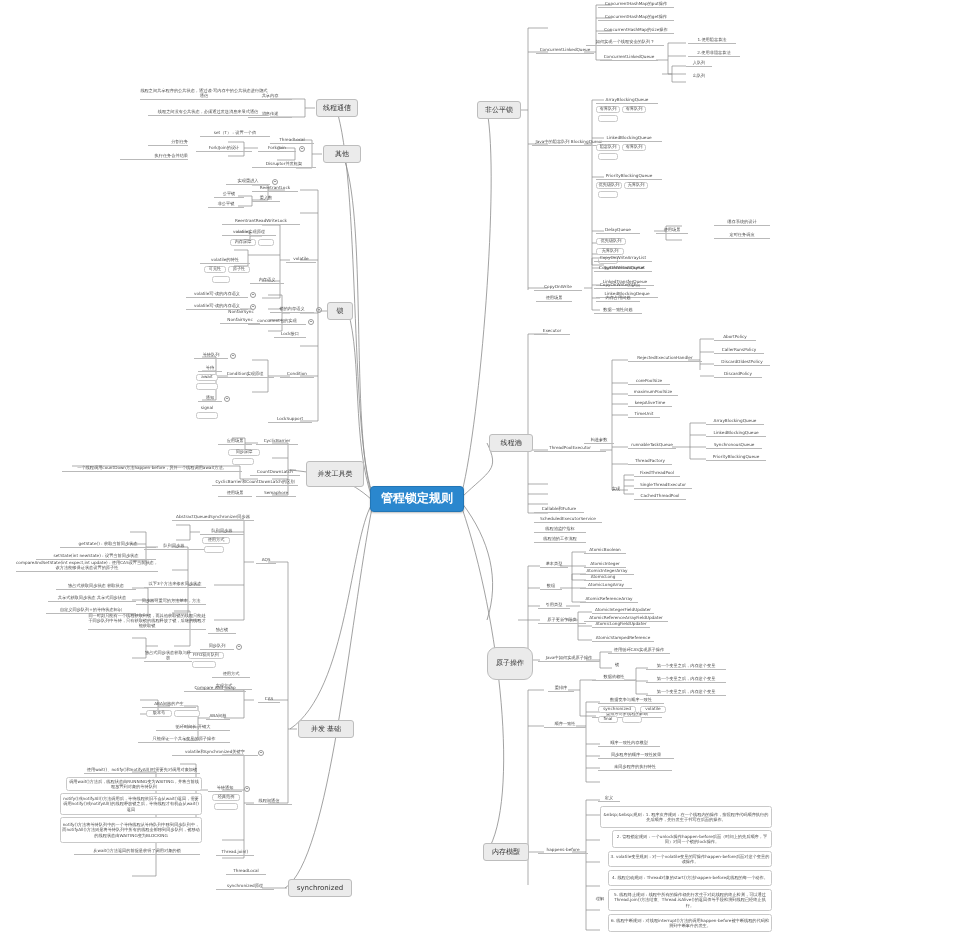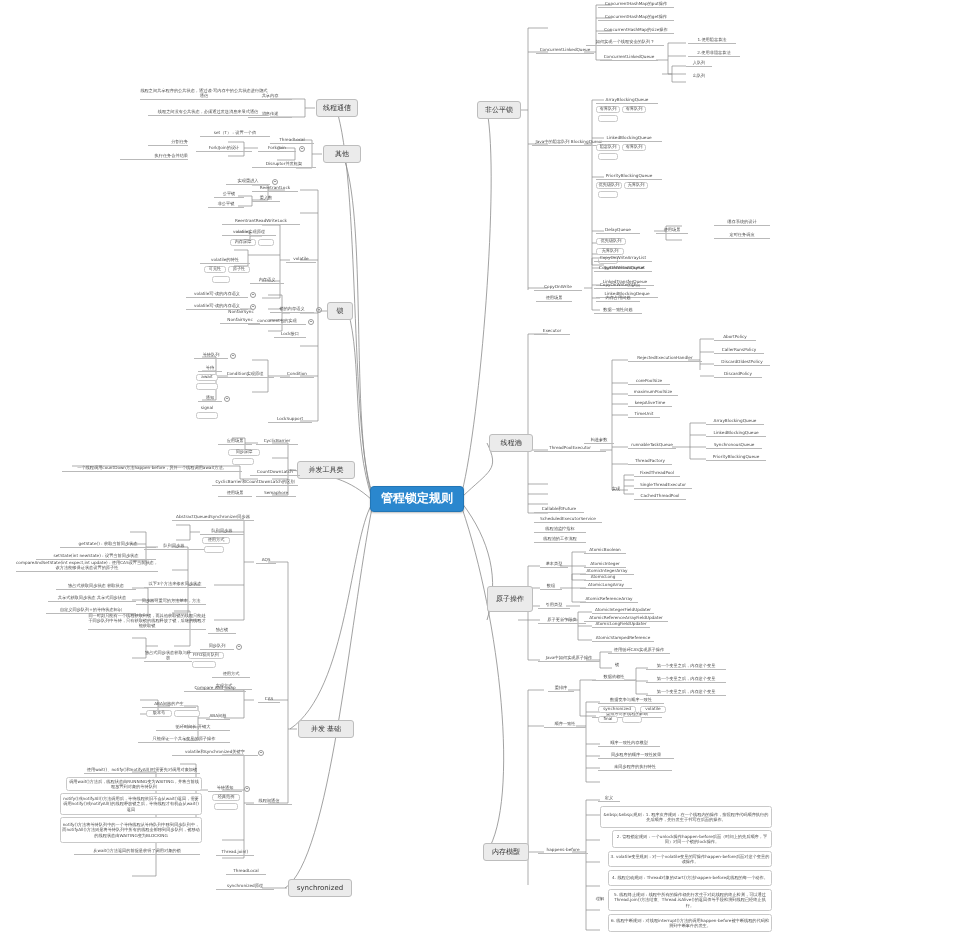--- a/index.html
+++ b/index.html
@@ -143,27 +143,27 @@
       <path d="M576 726 L586 726 M586 702 L586 782 M586 702 L600 702 M586 712 L600 712 M586 744 L600 744 M586 756 L600 756 M586 768 L600 768 M586 782 L600 782"></path>
       <path d="M572 852 L586 852 M586 800 L586 930 M586 800 L600 800 M586 815 L600 815 M586 840 L600 840 M586 862 L600 862 M586 886 L600 886 M586 910 L600 910 M586 930 L600 930"></path>
     </g>
   </svg>
 
   <div class="node root" style="left:370px;top:486px;width:94px;height:26px;">管程锁定规则</div>
 
   <div class="node lvl1" style="left:316px;top:99px;width:42px;height:18px;">线程通信</div>
   <div class="node lvl1" style="left:323px;top:145px;width:38px;height:18px;">其他</div>
   <div class="node lvl1" style="left:327px;top:302px;width:26px;height:18px;">锁</div>
-  <div class="node lvl1" style="left:297px;top:461px;width:58px;height:18px;font-family:Liberation Mono, monospace;">并发工具类</div>
+  <div class="node lvl1" style="left:306px;top:461px;width:58px;height:26px;font-family:Liberation Mono, monospace;">并发工具类</div>
   <div class="node lvl1" style="left:298px;top:720px;width:56px;height:18px;">并发 基础</div>
   <div class="node lvl1" style="left:288px;top:879px;width:64px;height:18px;">synchronized</div>
 
   <div class="node lvl1" style="left:477px;top:101px;width:44px;height:18px;">非公平锁</div>
   <div class="node lvl1" style="left:489px;top:434px;width:44px;height:18px;">线程池</div>
-  <div class="node lvl1" style="left:487px;top:586px;width:46px;height:26px;">原子操作</div>
+  <div class="node lvl1" style="left:487px;top:647px;width:46px;height:33px;border-radius:9px;">原子操作</div>
   <div class="node lvl1" style="left:483px;top:843px;width:46px;height:18px;">内存模型</div>
 
   <div class="node leaf" style="left:248px;top:92px;width:44px;height:8px;">共享内存</div>
   <div class="node para" style="left:140px;top:86px;width:128px;height:14px;">线程之间共享程序的公共状态，通过读-写内存中的公共状态进行隐式通信</div>
   <div class="node leaf" style="left:248px;top:110px;width:44px;height:8px;">消息传递</div>
   <div class="node para" style="left:148px;top:104px;width:120px;height:12px;">线程之间没有公共状态，必须通过发送消息来显式通信</div>
 
   <div class="node leaf" style="left:270px;top:136px;width:44px;height:8px;">ThreadLocal</div>
   <div class="node leaf" style="left:200px;top:129px;width:70px;height:8px;">set（T）：设置一个值</div>
   <div class="node leaf" style="left:258px;top:144px;width:38px;height:8px;">Fork/Join</div>

